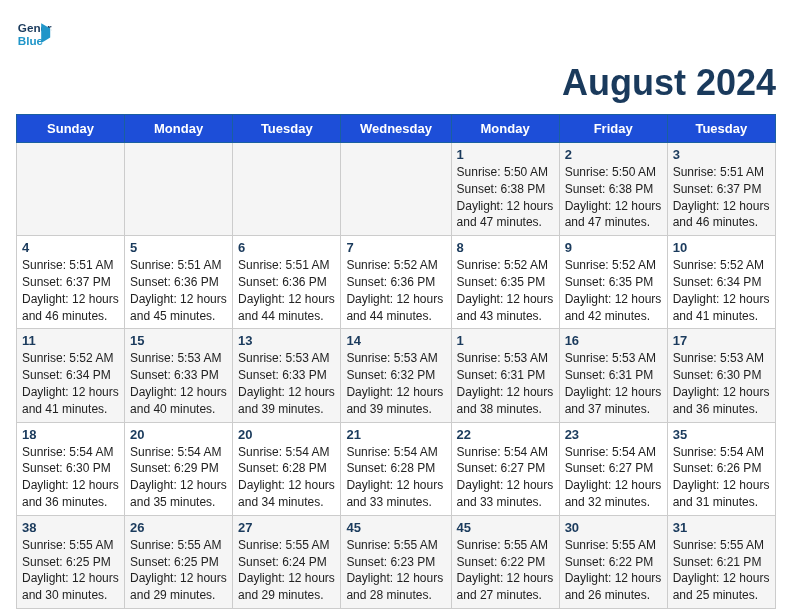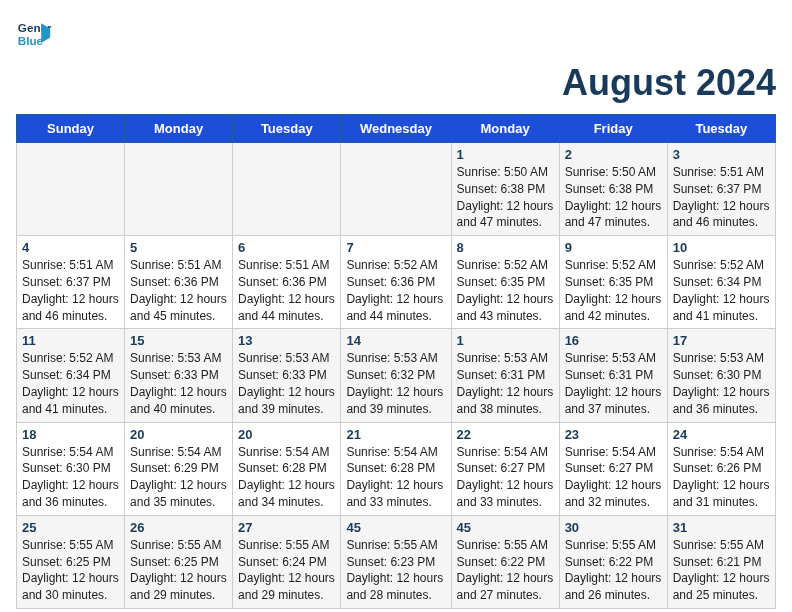--- a/index.html
+++ b/index.html
@@ -276,30 +276,30 @@
 and 33 minutes.</div>
         </td>
         <td>
           <span class="day-num">23</span>
           <div class="day-info" style="white-space: pre-line;">Sunrise: 5:54 AM
 Sunset: 6:27 PM
 Daylight: 12 hours
 and 32 minutes.</div>
         </td>
         <td>
-          <span class="day-num">24</span>
+          <span class="day-num">35</span>
           <div class="day-info" style="white-space: pre-line;">Sunrise: 5:54 AM
 Sunset: 6:26 PM
 Daylight: 12 hours
 and 31 minutes.</div>
         </td>
       </tr>
       <tr>
         <td>
-          <span class="day-num">25</span>
+          <span class="day-num">38</span>
           <div class="day-info" style="white-space: pre-line;">Sunrise: 5:55 AM
 Sunset: 6:25 PM
 Daylight: 12 hours
 and 30 minutes.</div>
         </td>
         <td>
           <span class="day-num">26</span>
           <div class="day-info" style="white-space: pre-line;">Sunrise: 5:55 AM
 Sunset: 6:25 PM
 Daylight: 12 hours

